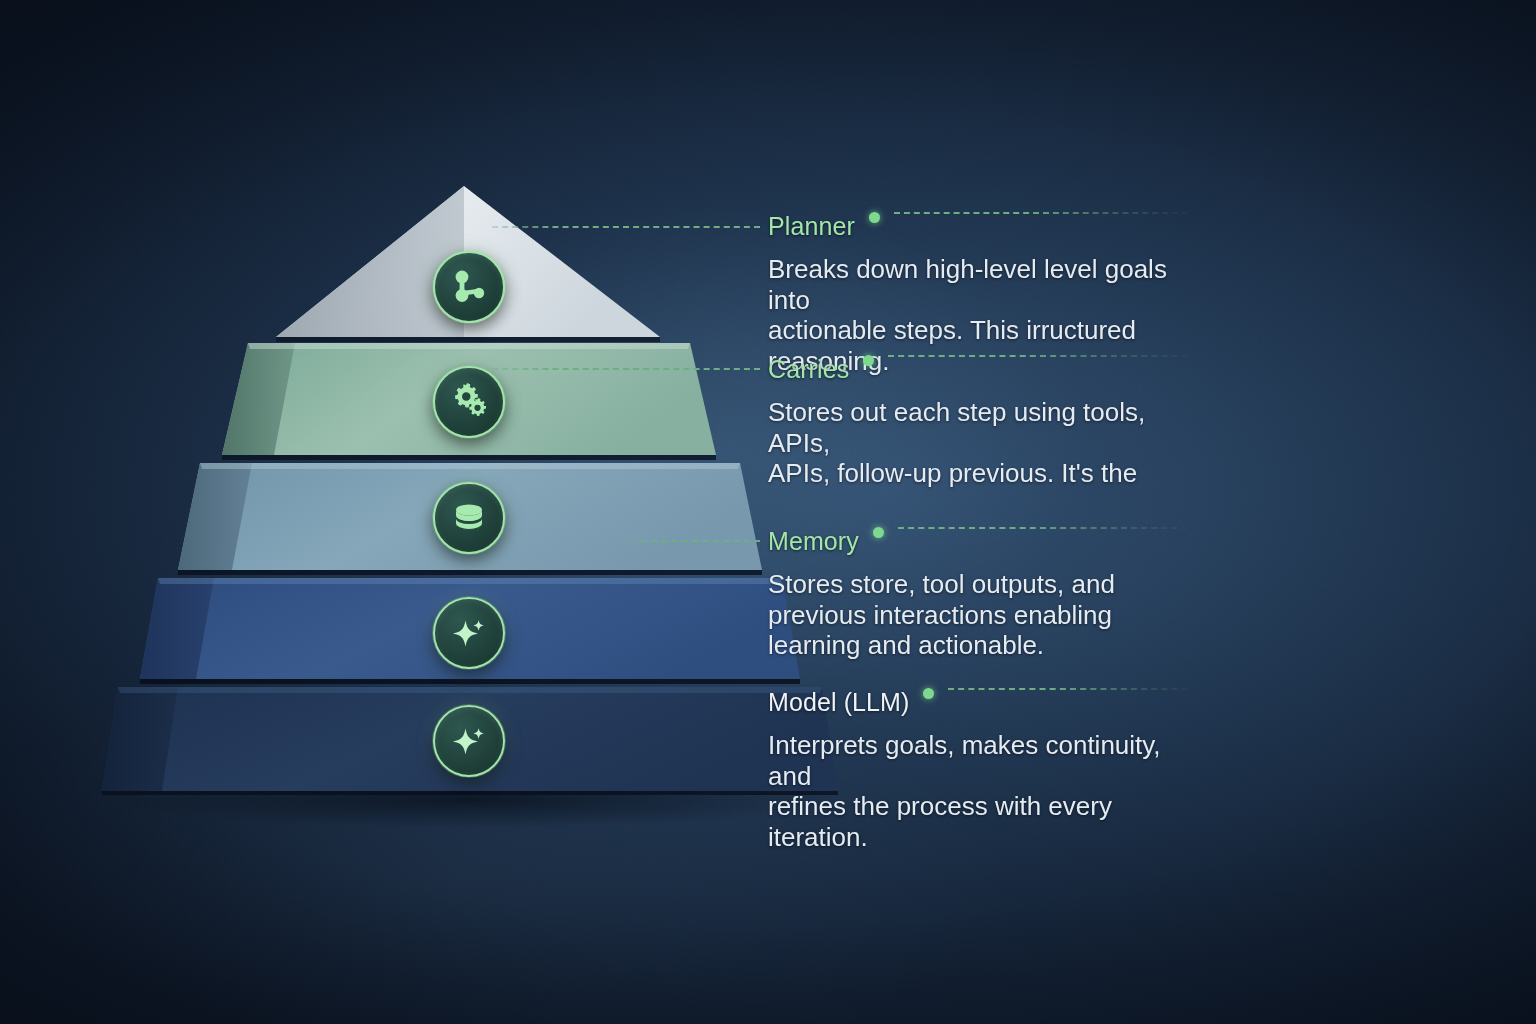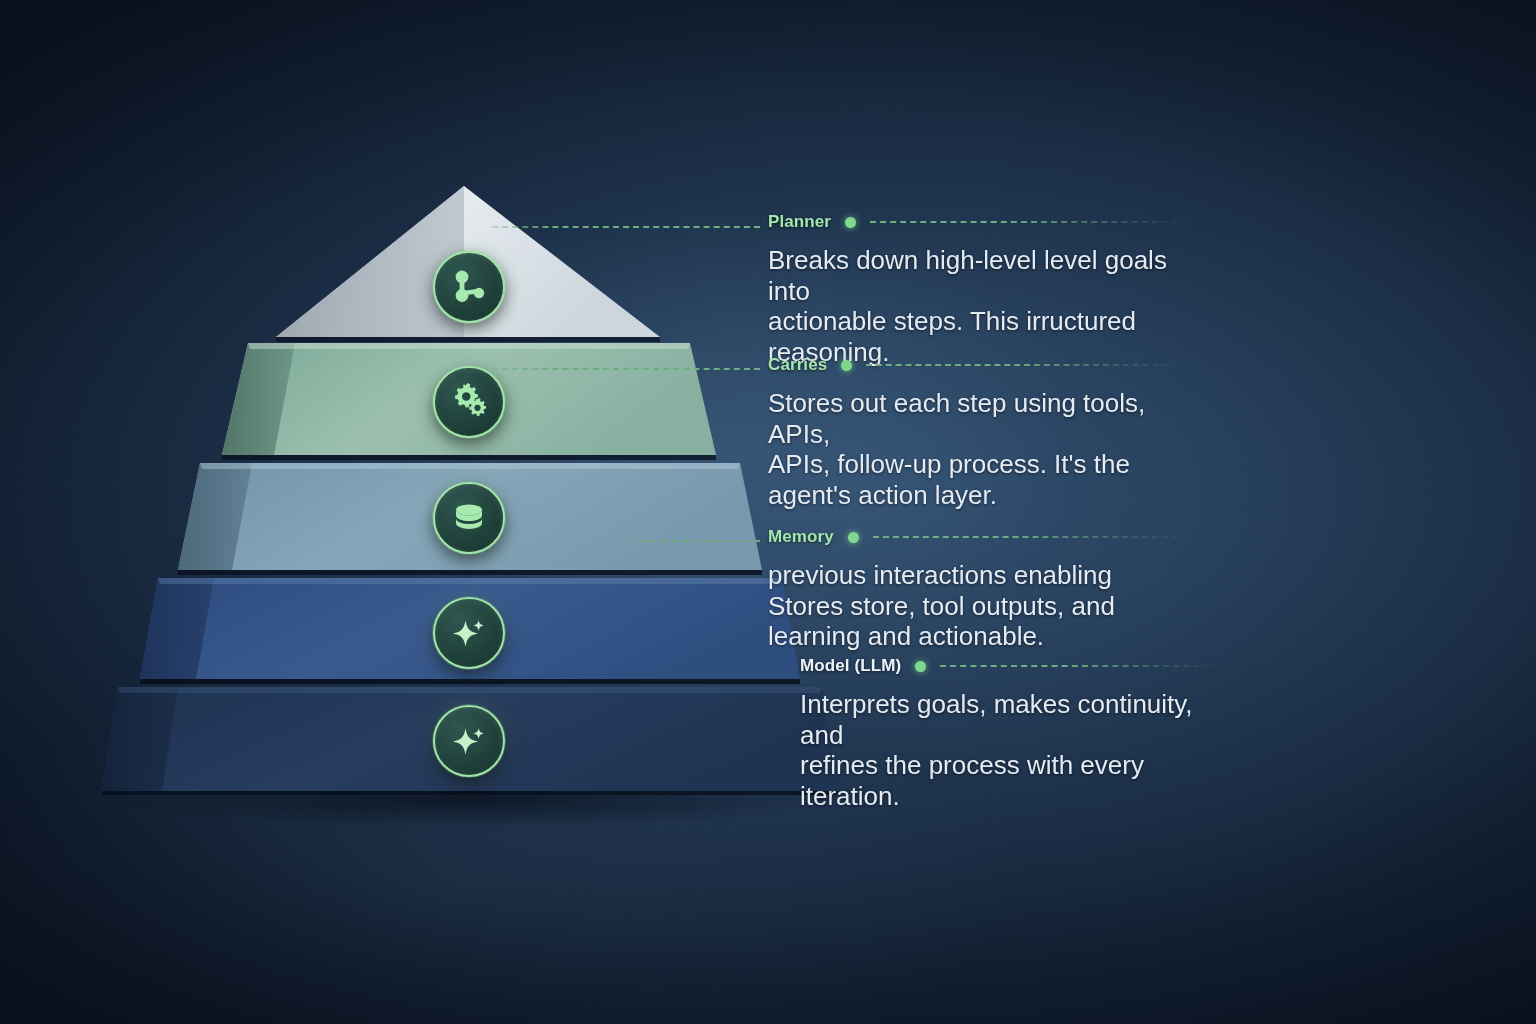--- a/index.html
+++ b/index.html
@@ -49,22 +49,22 @@
       0 0 18px rgba(150,225,160,.22),
       inset 0 2px 6px rgba(255,255,255,.10);
   }
   .tier-icon svg{ display:block; }
 
   
   .info{
     position:absolute; left:768px; width:430px;
   }
   .info-head{
-    display:flex; align-items:center; gap:14px;
-    font-size:17px; font-weight:bold; letter-spacing:.1px;
+    display:flex; align-items:flex-start; gap:14px;
+    font-size:25px; font-weight:normal; letter-spacing:.1px;
     white-space:nowrap;
   }
   .info-title{ color:#a2e6a9; text-shadow:0 1px 3px rgba(0,0,0,.6); }
   .info-title.white{ color:#eef3f8; }
   .dot{
     width:11px; height:11px; border-radius:50%;
     background:#7ed98e; box-shadow:0 0 7px rgba(126,217,142,.75);
     flex:0 0 auto;
   }
   .trail{ position:relative; flex:1 1 auto; height:2px; min-width:20px; }
@@ -272,39 +272,38 @@
 </div>
 
 <div class="info" style="top:355px;">
   <div class="info-head">
     <span class="info-title">Carries</span>
     <span class="dot"></span>
     <span class="trail"></span>
   </div>
   <div class="info-body">
     <div>Stores out each step using tools, APIs,</div>
-    <div>APIs, follow-up process. It's the</div>
-    <div>agent's action layer.</div>
+    <div>APIs, follow-up previous. It's the</div>
   </div>
 </div>
 
 <div class="info" style="top:527px;">
   <div class="info-head">
     <span class="info-title">Memory</span>
     <span class="dot"></span>
     <span class="trail"></span>
   </div>
   <div class="info-body">
+    <div>Stores store, tool outputs, and</div>
     <div>previous interactions enabling</div>
-    <div>Stores store, tool outputs, and</div>
     <div>learning and actionable.</div>
   </div>
 </div>
 
-<div class="info" style="top:656px;margin-left:32px;">
+<div class="info" style="top:688px;">
   <div class="info-head">
     <span class="info-title white">Model (LLM)</span>
     <span class="dot"></span>
     <span class="trail"></span>
   </div>
   <div class="info-body">
     <div>Interprets goals, makes continuity, and</div>
     <div>refines the process with every iteration.</div>
   </div>
 </div>

